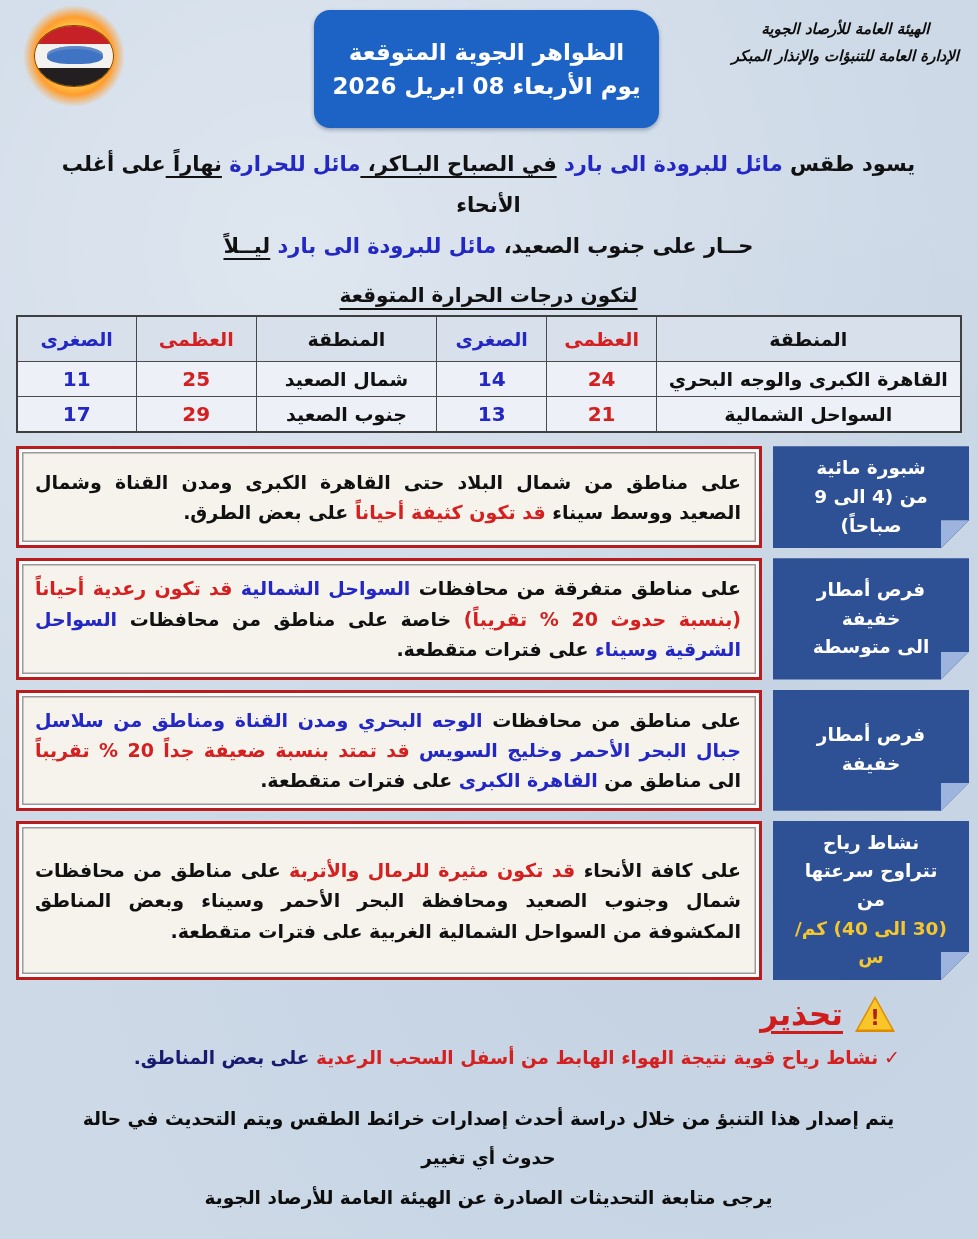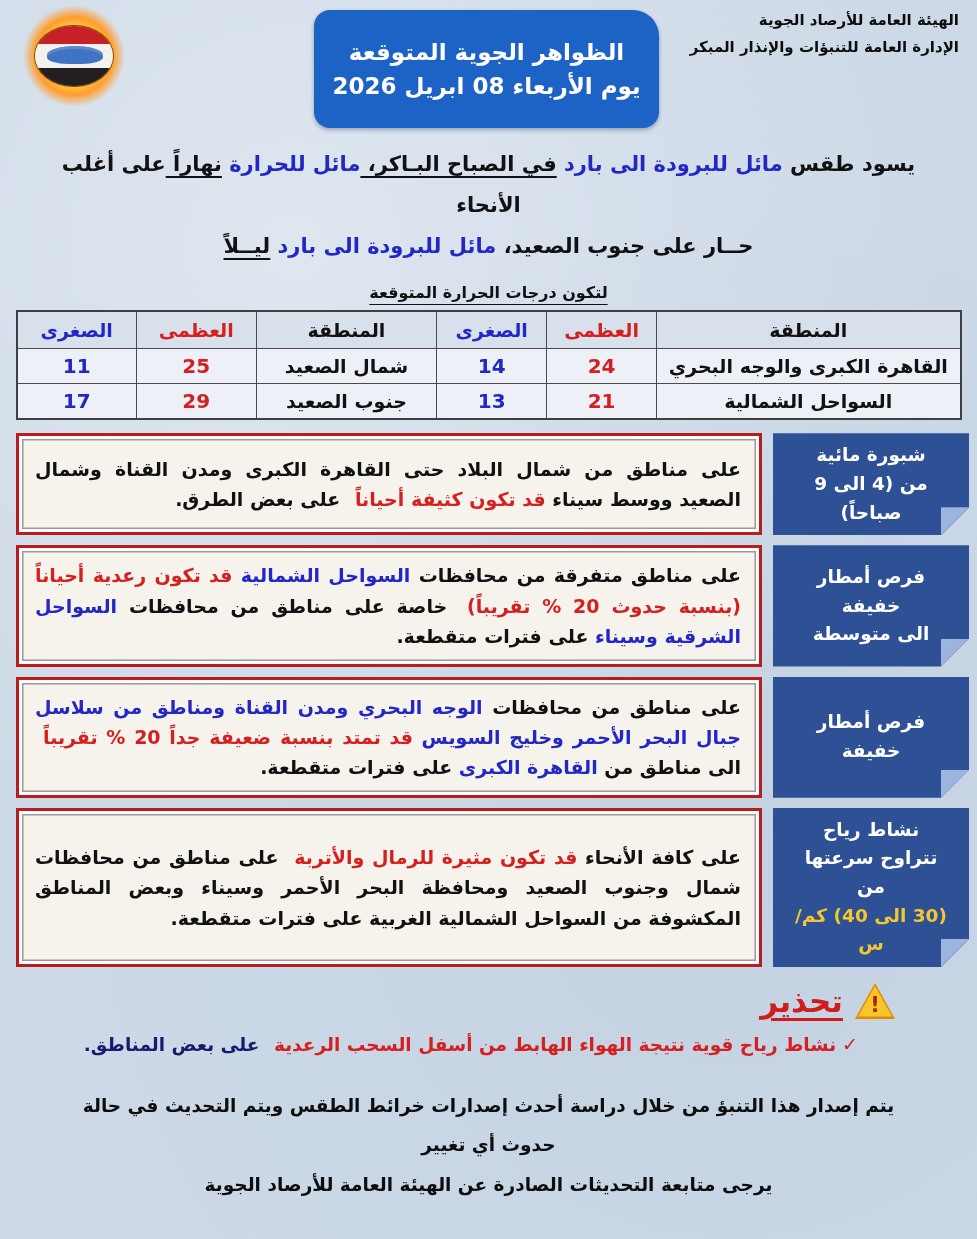--- a/index.html
+++ b/index.html
@@ -8,28 +8,28 @@
     height:1239px;
     overflow:hidden;
     background-color:#cdd9e7;
     background-image: radial-gradient(circle at 30% 20%, rgba(255,255,255,.35), rgba(255,255,255,0) 55%),
                       radial-gradient(circle at 75% 70%, rgba(175,195,215,.35), rgba(175,195,215,0) 60%);
     font-family:"DejaVu Sans", sans-serif;
     font-weight:bold;
     color:#111;
     direction:rtl;
   }
-  .c-red{ color:#d42020;margin-left:8px; }
+  .c-red{ color:#d42020; }
   .c-blue{ color:#2327c4; }
   .c-navy{ color:#181a6e; }
   .u{ text-decoration:underline; text-underline-offset:5px; }
 
   
   .header{ position:relative; height:140px; }
-  .org{ position:absolute; top:7px; right:18px; font-size:15px; line-height:1.8; color:#0d0d0d;}
+  .org{ position:absolute; top:16px; right:18px; text-align:center; font-size:15px; line-height:1.8; color:#0d0d0d;font-style:italic;}
   .title-box{
     position:absolute; top:10px; right:318px; width:345px; min-height:118px;
     background:#1d63c6; color:#fff; border-radius:16px 26px 16px 16px;
     display:flex; flex-direction:column; justify-content:center; gap:8px;
     text-align:center; font-size:23px; padding:10px 14px;
     box-shadow:0 2px 4px rgba(20,40,80,.35);
   }
   .logo{ position:absolute; top:6px; left:24px; width:100px; height:100px; }
   .logo-glow{ position:absolute; inset:0;
     background:radial-gradient(circle, #ffe25e 32%, #ff9d2e 55%, rgba(255,157,46,0) 72%); }
@@ -39,24 +39,24 @@
   .band-white{ height:40%; background:#f4f2ee; position:relative; }
   .band-black{ height:30%; background:#231f20; }
   .cloud{ position:absolute; top:2px; left:12px; width:56px; height:18px;
     background:#3f74c4; border-radius:60% 60% 45% 45%;
     box-shadow:0 3px 0 rgba(120,150,200,.6) inset; }
 
   
   .intro{ text-align:center; font-size:21px; line-height:1.95; margin-top:4px; padding:0 30px; }
 
   
-  .table-title{ text-align:center; font-size:16px; margin:16px 0 8px; text-decoration:underline; text-underline-offset:6px; }
+  .table-title{ text-align:center; font-size:20px; margin:16px 0 8px; text-decoration:underline; text-underline-offset:6px; }
   table{ width:946px; margin:0 auto; border-collapse:collapse; background:#edf1f7; border:2.5px solid #3f3f3f; }
   th,td{ border:1.8px solid #4b4b4b; text-align:center; padding:5px 4px; }
-  thead th{ background:#d8e0ec; font-size:19px; height:38px; }
+  thead th{ background:#d8e0ec; font-size:19px; height:46px; }
   tbody td{ font-size:19px; height:24px; }
   td.num{ font-size:20px; }
 
   
   .notices{ margin-top:13px; display:flex; flex-direction:column; gap:10px; padding:0 8px 0 16px; }
   .notice{ display:flex; gap:11px; align-items:stretch; }
   .notice-label{
     width:196px; flex:0 0 196px; background:#2e5095; color:#fff;
     display:flex; flex-direction:column; justify-content:center; align-items:center;
     text-align:center; font-size:18.5px; line-height:1.55; padding:8px 16px;
@@ -79,21 +79,21 @@
   .warn-head{ display:flex; align-items:center; gap:12px; padding-right:82px; }
   .warn-icon{ position:relative; width:40px; height:36px;
     background:#e08a00; clip-path:polygon(50% 0,100% 100%,0 100%);
     display:flex; align-items:flex-end; justify-content:center; }
   .warn-icon .inner{ position:absolute; inset:3px 3px 2.5px 3px;
     background:#f8c629; clip-path:polygon(50% 0,100% 100%,0 100%);
     display:flex; align-items:center; justify-content:center; }
   .warn-icon .bang{ color:#b32015; font-size:21px; line-height:1; padding-top:8px; }
   .warn-title{ color:#cf1d1d; font-size:31px; text-decoration:underline; text-underline-offset:6px; }
   .warn-intro{ text-align:right; padding-right:118px; margin-top:14px; font-size:20px; }
-  .warn-items{ margin-top:10px; padding-right:119px; display:flex; flex-direction:column; }
+  .warn-items{ margin-top:10px; padding-right:77px; display:flex; flex-direction:column; }
   .warn-item{ text-align:right; font-size:18.5px; line-height:1.6; }
   .check{ color:#cf1d1d; font-size:19px; margin-left:6px; }
 
   
   .footer{ margin-top:26px; text-align:center; }
   .footer .black-lines{ font-size:18.5px; line-height:2.15; color:#0d0d0d; padding:0 60px; }
 </style>
 </head>
 <body>
 

